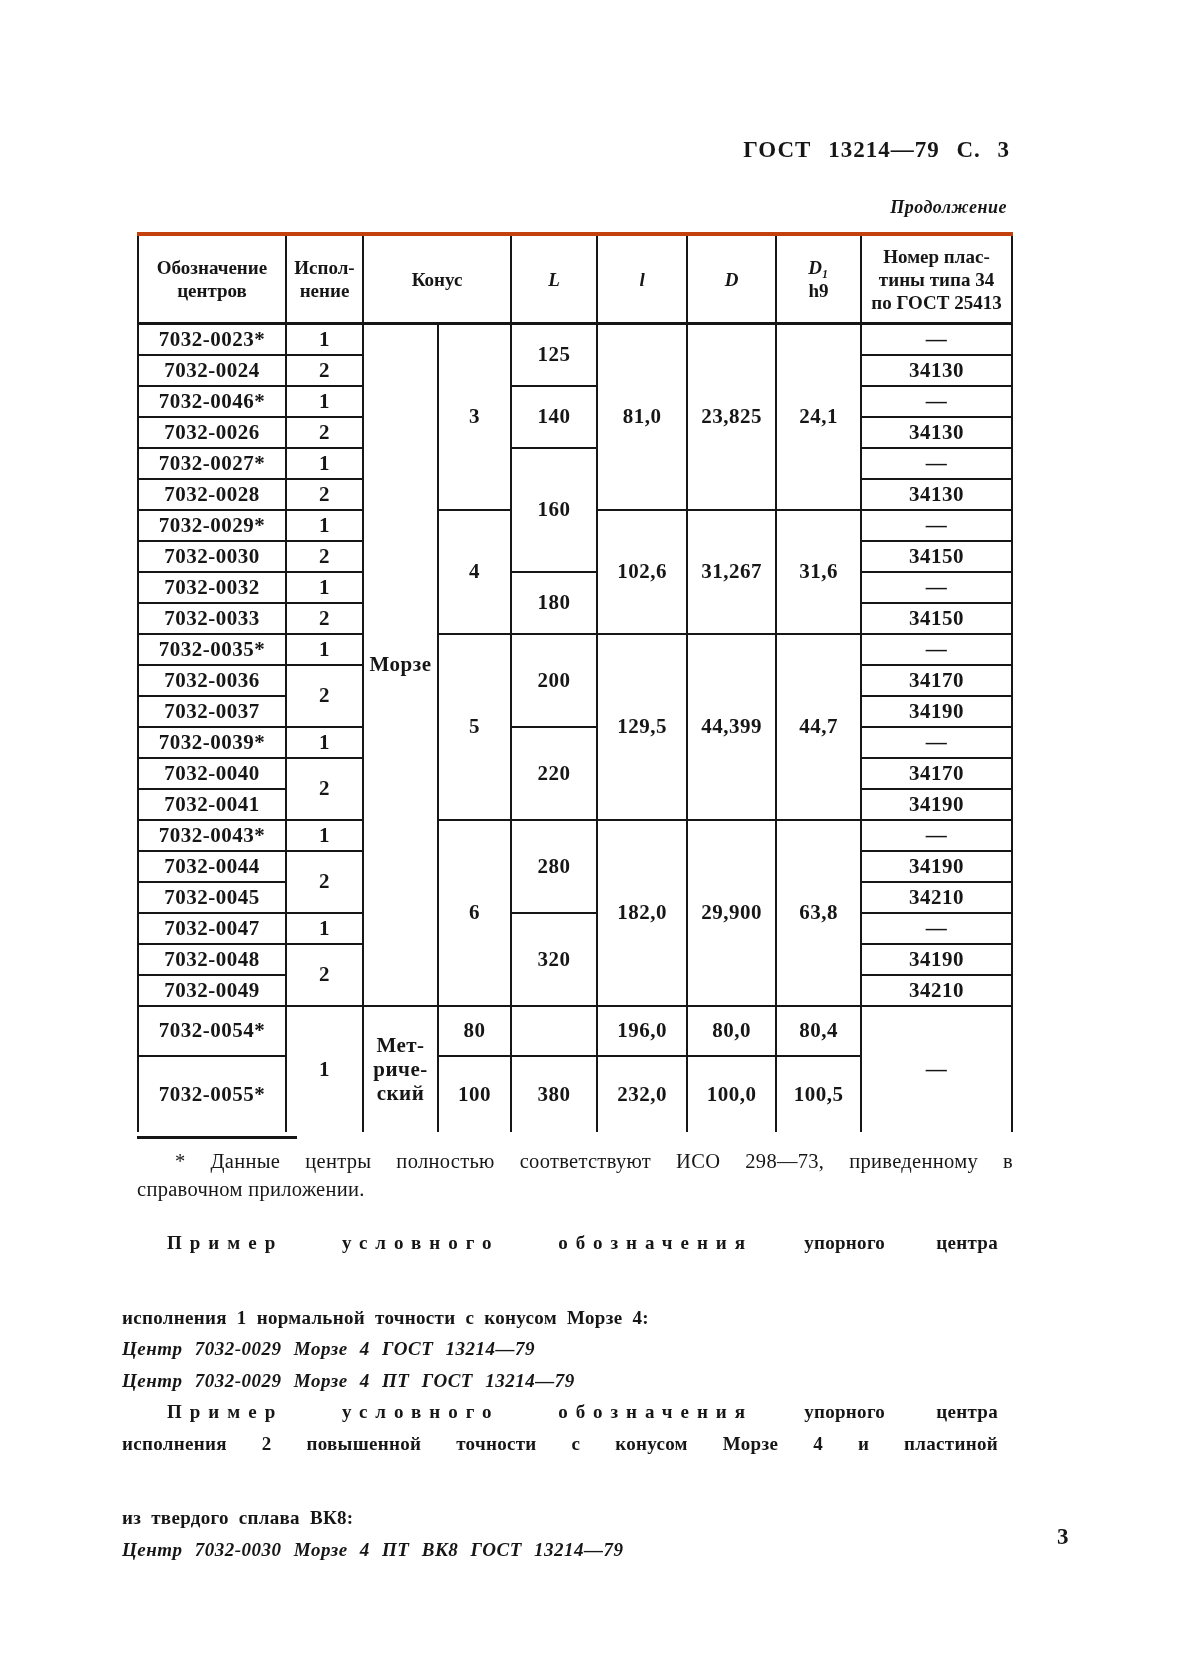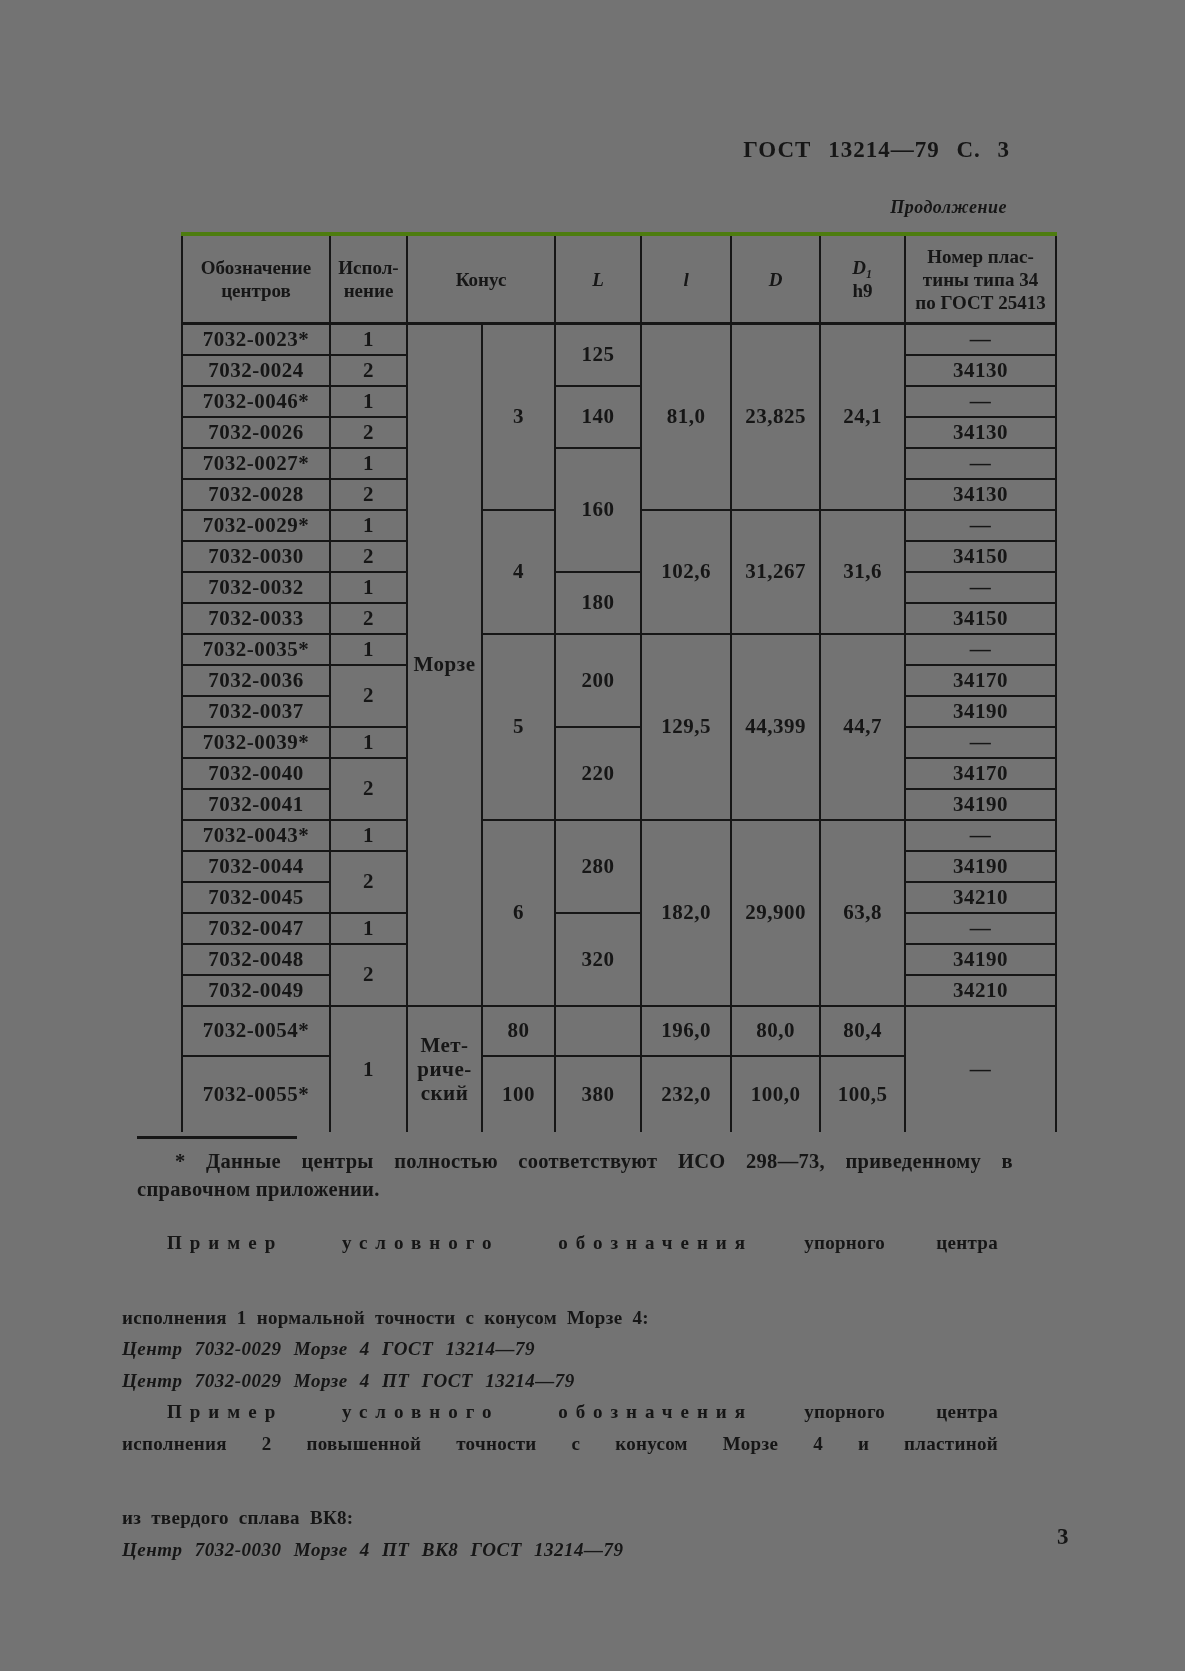--- a/index.html
+++ b/index.html
@@ -1,43 +1,42 @@
 <!DOCTYPE html>
 <html><head>
 <meta charset="utf-8">
 <style>
   html,body{margin:0;padding:0;background:#e8e8e6;}
   .page{
     position:relative;
     width:1185px;height:1671px;
     margin:0 auto;
-    background:#737373;
+    background:#ffffff;
     color:#161616;
     font-family:"Liberation Serif", serif;
     overflow:hidden;
   }
   
   .run-head{
     position:absolute;top:137px;right:175px;
     font-size:23px;font-weight:bold;letter-spacing:1px;word-spacing:10px;
   }
   .continuation{
     position:absolute;top:197px;right:178px;
     font-size:18px;font-weight:bold;font-style:italic;letter-spacing:.5px;
   }
   
   table.std{
     position:absolute;left:137px;top:232px;
     border-collapse:collapse;
     table-layout:fixed;
     width:874px;
-    border-top:4px solid #4d7c0f;
+    border-top:4px solid #c2410c;
     border-left:2px solid #161616;
     border-right:2px solid #161616;
-    margin-left:44px;
   }
   table.std th{
     border:2px solid #161616;
     border-bottom:3px solid #161616;
     font-size:19px;line-height:23px;font-weight:bold;
     text-align:center;vertical-align:middle;
     padding:6px 2px;
     height:74px;
   }
   table.std td{
@@ -52,21 +51,21 @@
   table.std tbody tr:nth-child(23){height:50px;}
   table.std tbody tr:nth-child(24){height:76px;padding-left:28px;}
   table.std tbody tr:last-child td{border-bottom:none;}
   table.std td.nb{border-bottom:none;}
   table.std td .cl{line-height:24px;}
   .it{font-style:italic;}
   
   .fn-rule{position:absolute;left:137px;top:1136px;width:160px;height:3px;background:#161616;}
   .footnote{
     position:absolute;left:137px;top:1147px;width:876px;
-    font-size:20.5px;line-height:28px;font-weight:bold;letter-spacing:.3px;
+    font-size:20.5px;line-height:28px;font-weight:normal;letter-spacing:.3px;
   }
   .jl{text-align:justify;text-align-last:justify;}
   .fn1{text-indent:38px;}
   
   .examples{
     position:absolute;left:122px;top:1227px;width:876px;
     font-size:19px;line-height:31.5px;font-weight:bold;letter-spacing:.3px;
   }
   .ind{text-indent:45px;}
   .spaced{letter-spacing:8px;}

